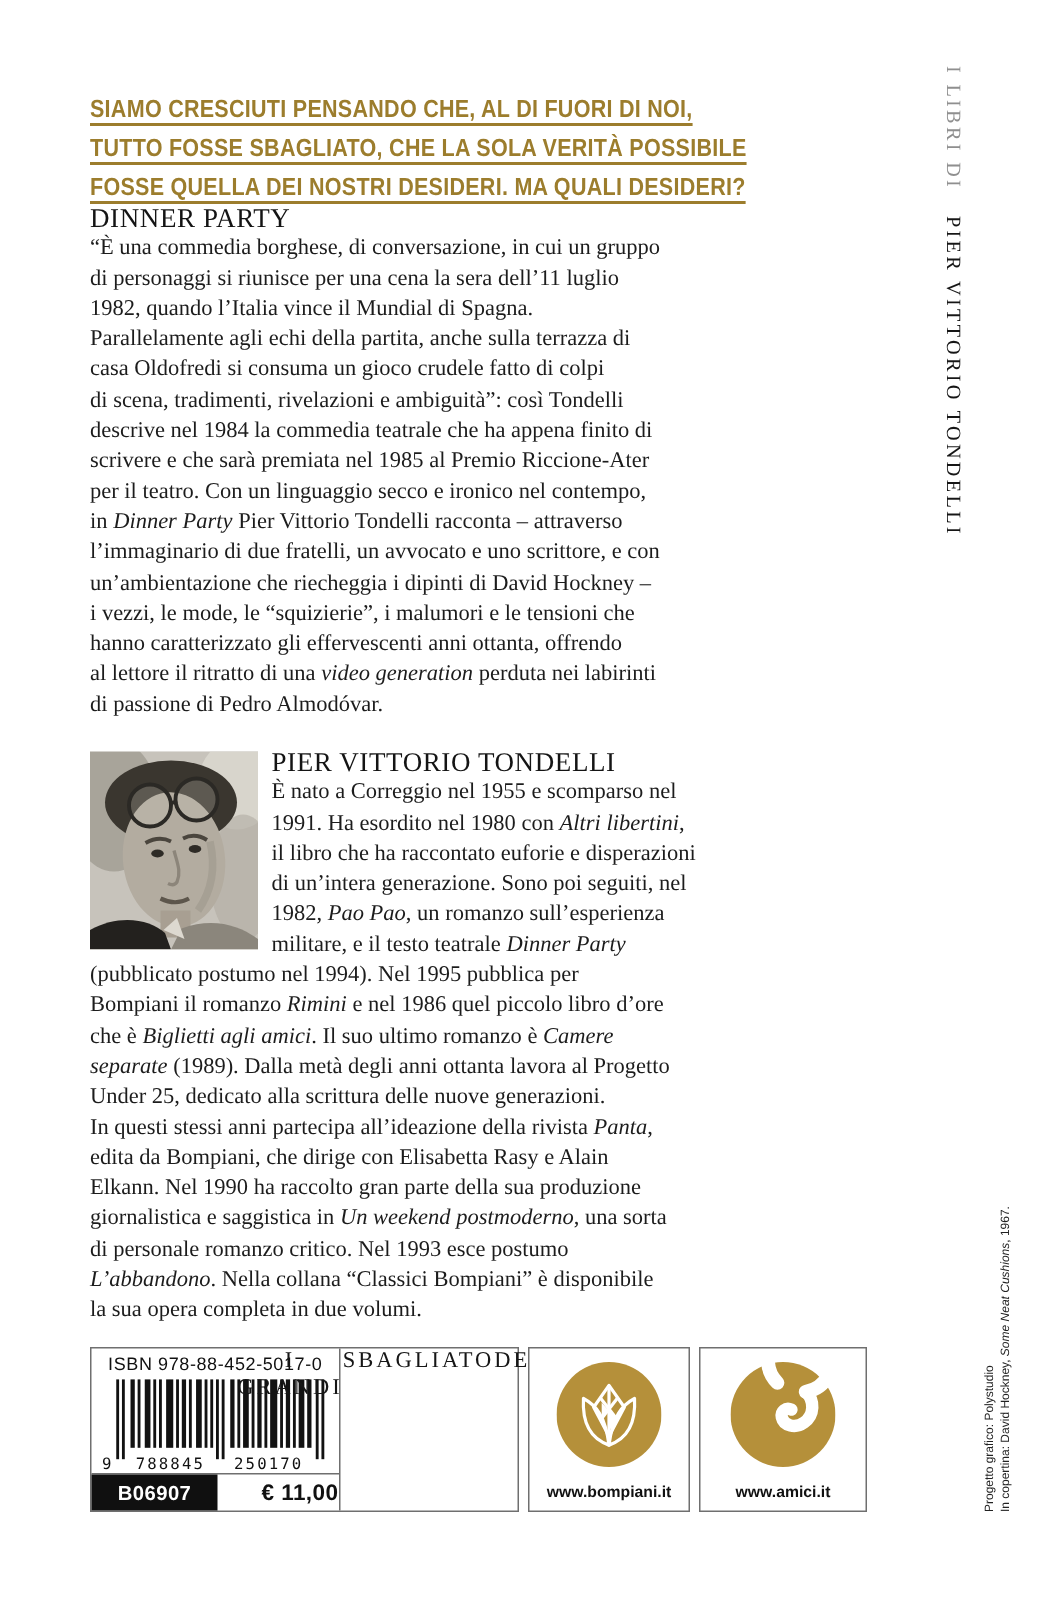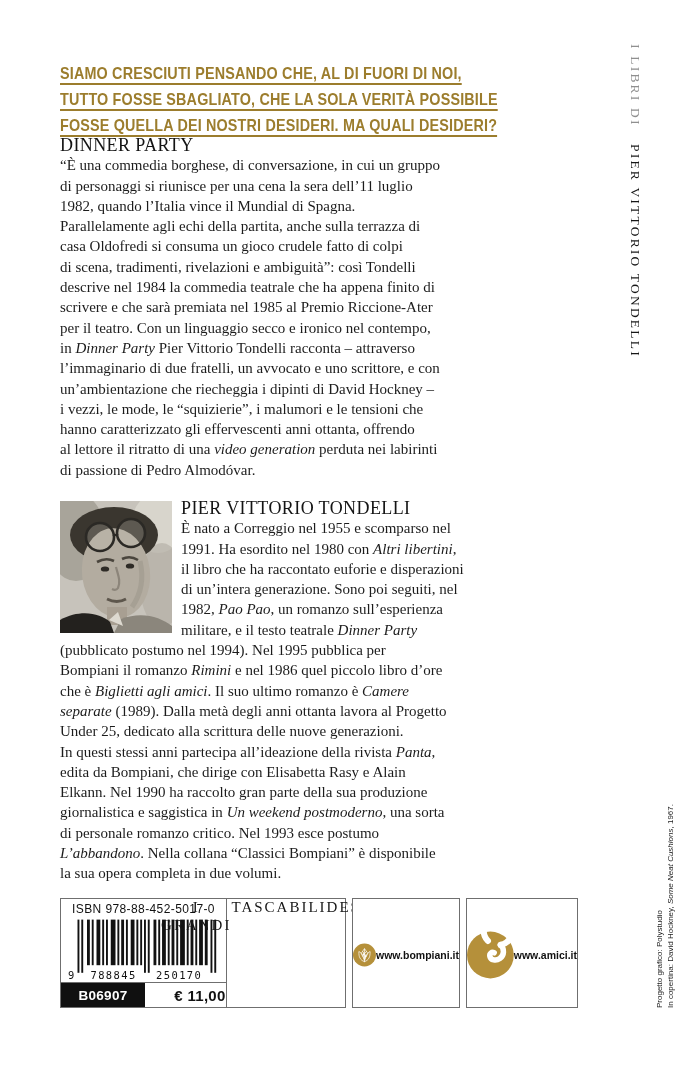--- a/index.html
+++ b/index.html
@@ -73,21 +73,21 @@
         display:flex;align-items:center;justify-content:center;letter-spacing:.3px;}
   .price{flex:1;display:flex;align-items:center;justify-content:center;
          font-weight:bold;font-size:15px;color:#111;letter-spacing:.3px;padding-left:29px;}
   .series-cell{
     width:118px;display:flex;flex-direction:row;justify-content:center;
     text-align:center;font-family:"Liberation Serif",serif;font-size:15px;
     letter-spacing:2px;line-height:17.5px;color:#161616;
   }
   .logo-box{
     border:1px solid var(--border-gray,#6f6f6f);box-sizing:border-box;
-    display:flex;align-items:center;justify-content:space-between;
+    display:flex;flex-direction:column;align-items:center;justify-content:space-between;
     padding:9px 0 6px;background:#fff;
   }
   .logo-box.b{width:108px;}
   .logo-box.g{width:112px;}
   .logo-box svg{color:var(--logo-gold,#b5903a);}
   .url{font-family:"Liberation Sans",sans-serif;font-weight:bold;font-size:10.5px;color:#111;}
 </style>
 </head>
 <body>
 
@@ -183,21 +183,21 @@
           <text x="48" y="63" text-anchor="middle">788845</text>
           <text x="117" y="63" text-anchor="middle">250170</text>
         </svg>
         <div class="price-row">
           <div class="code">B06907</div>
           <div class="price">€ 11,00</div>
         </div>
       </div>
       <div class="series-cell">
         <div>I GRANDI</div>
-        <div>TASCABILI</div>
+        <div>SBAGLIATO</div>
         <div>DESIDERI</div>
       </div>
     </div>
 
     <div class="logo-box b">
       <svg width="70" height="70" viewBox="0 0 72 72" xmlns="http://www.w3.org/2000/svg">
         <circle cx="36" cy="36" r="36" fill="currentColor"></circle>
         <g stroke="#fff" stroke-width="2.2" fill="none" stroke-linejoin="round">
           <path d="M36,57 C23,52.5 17.5,42 18.5,25 C27,29.5 33.5,37 36,57 Z"></path>
           <path d="M36,57 C49,52.5 54.5,42 53.5,25 C45,29.5 38.5,37 36,57 Z"></path>

